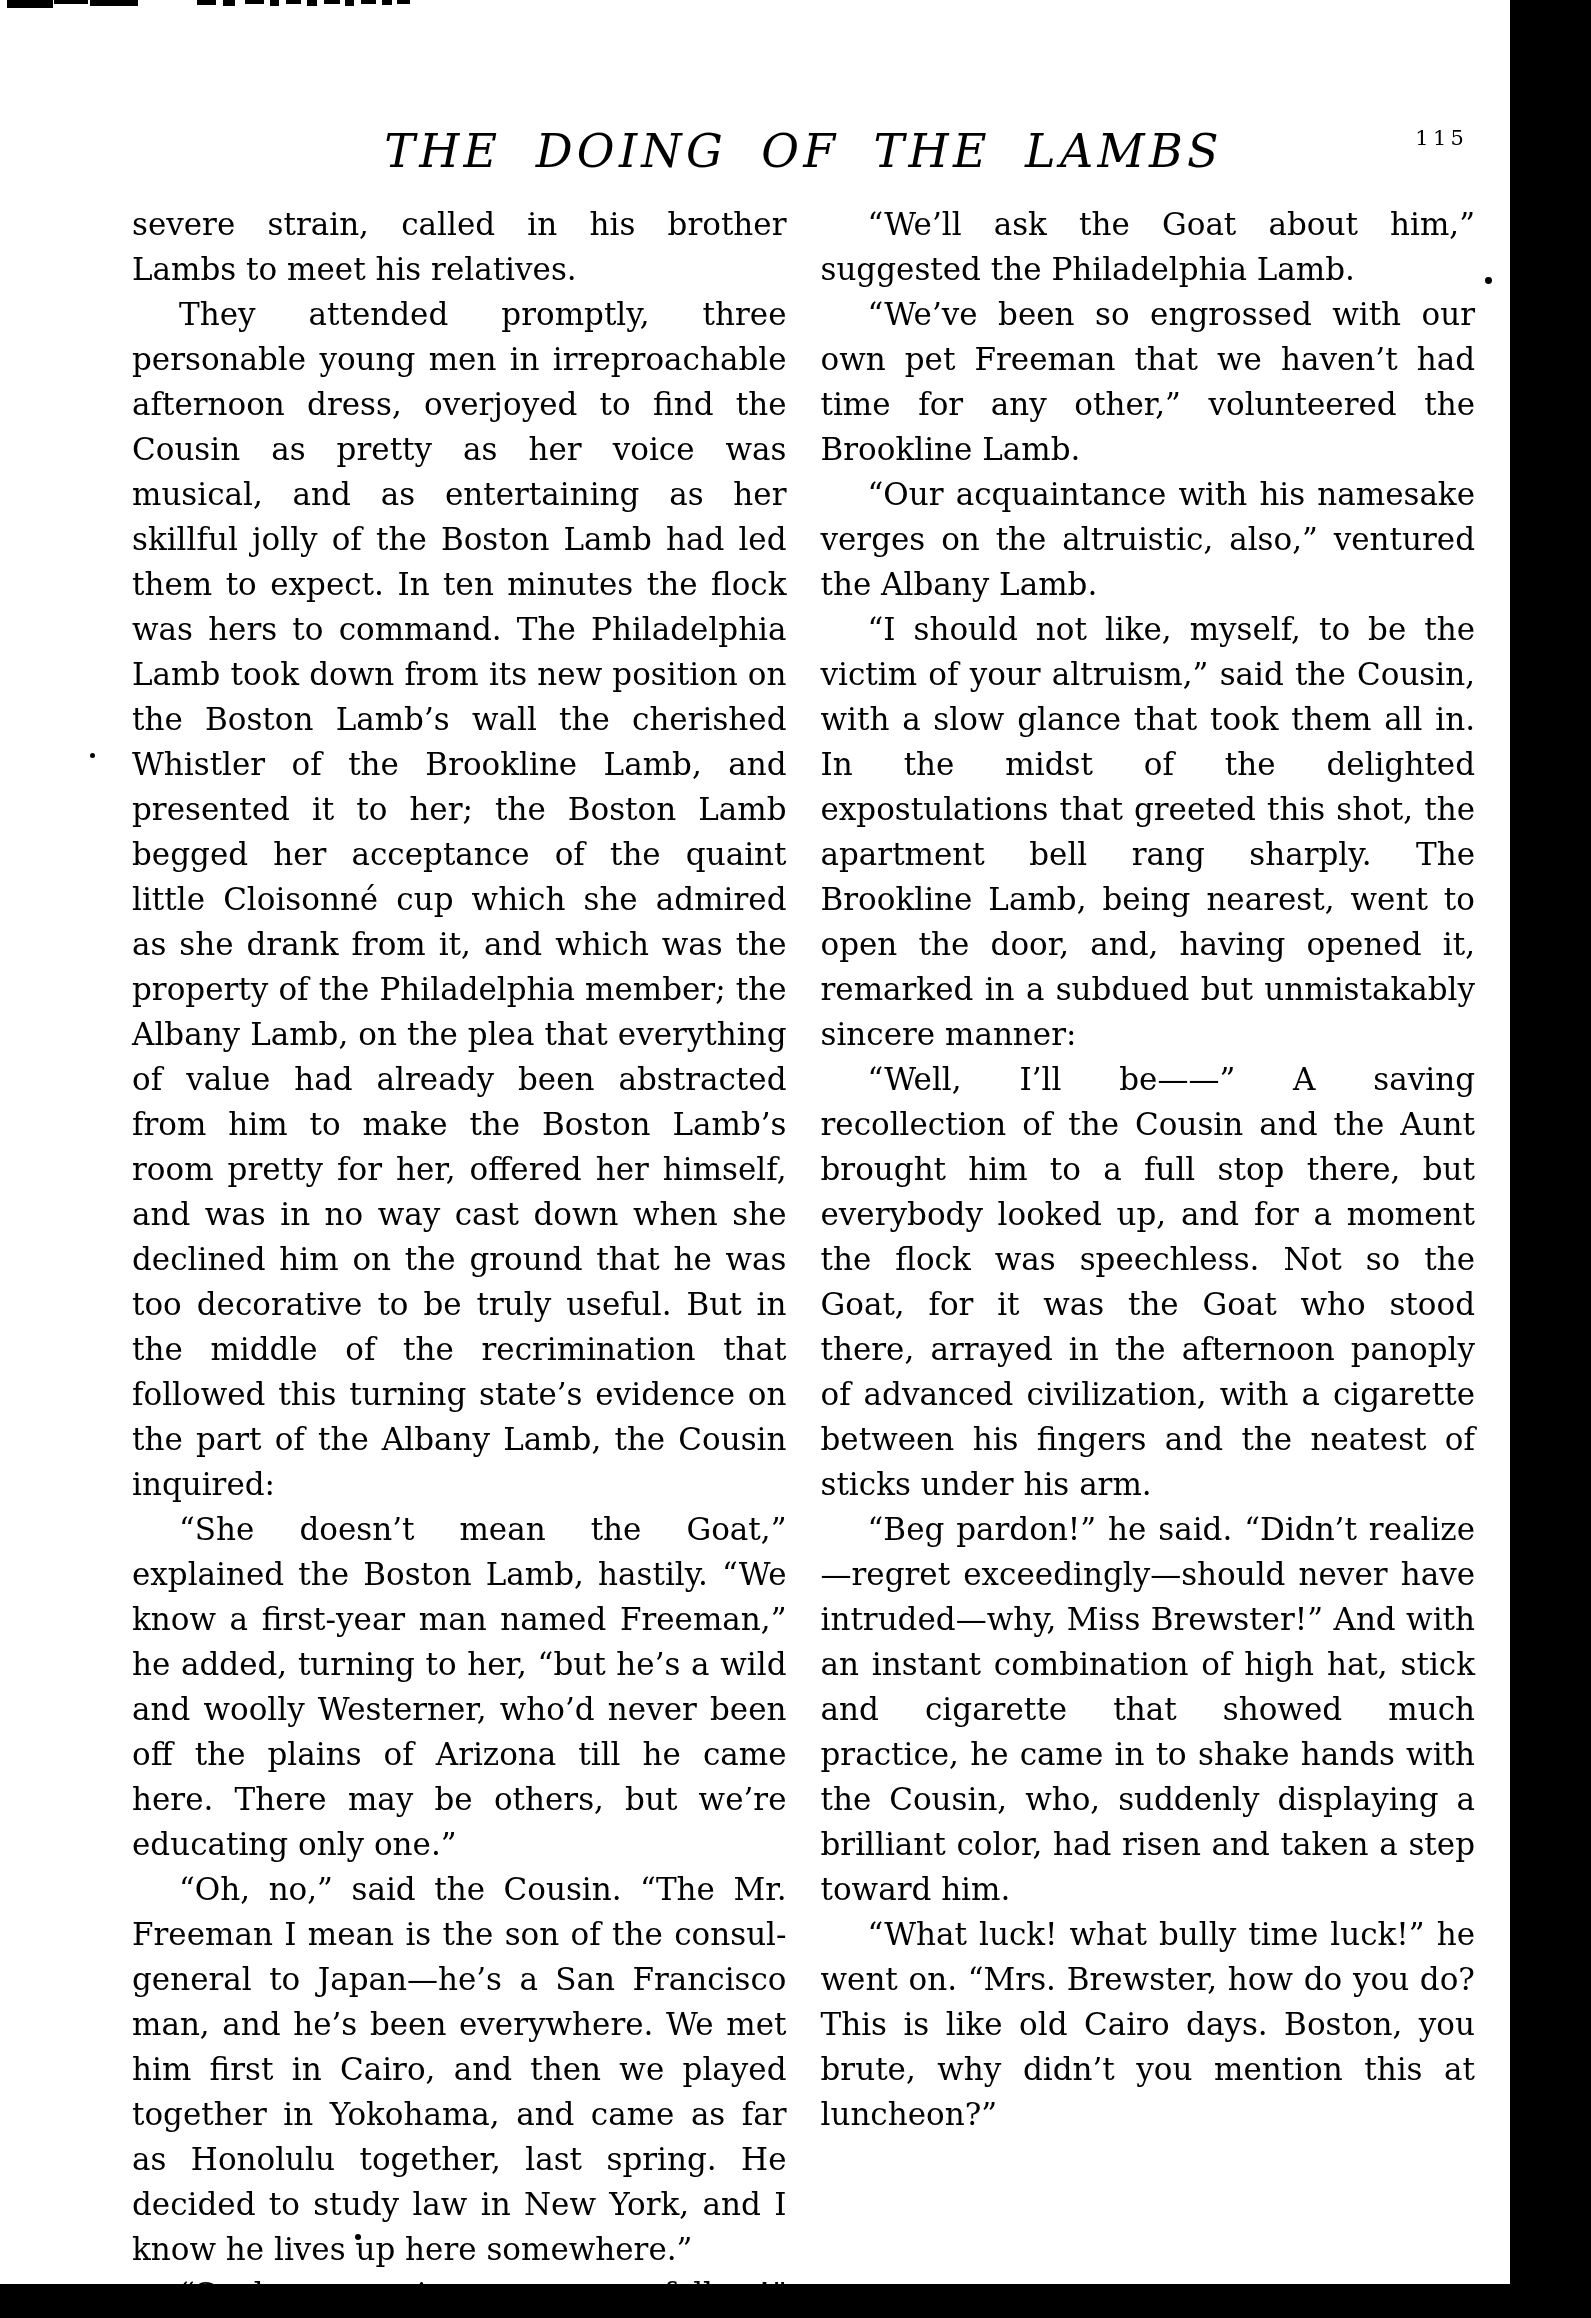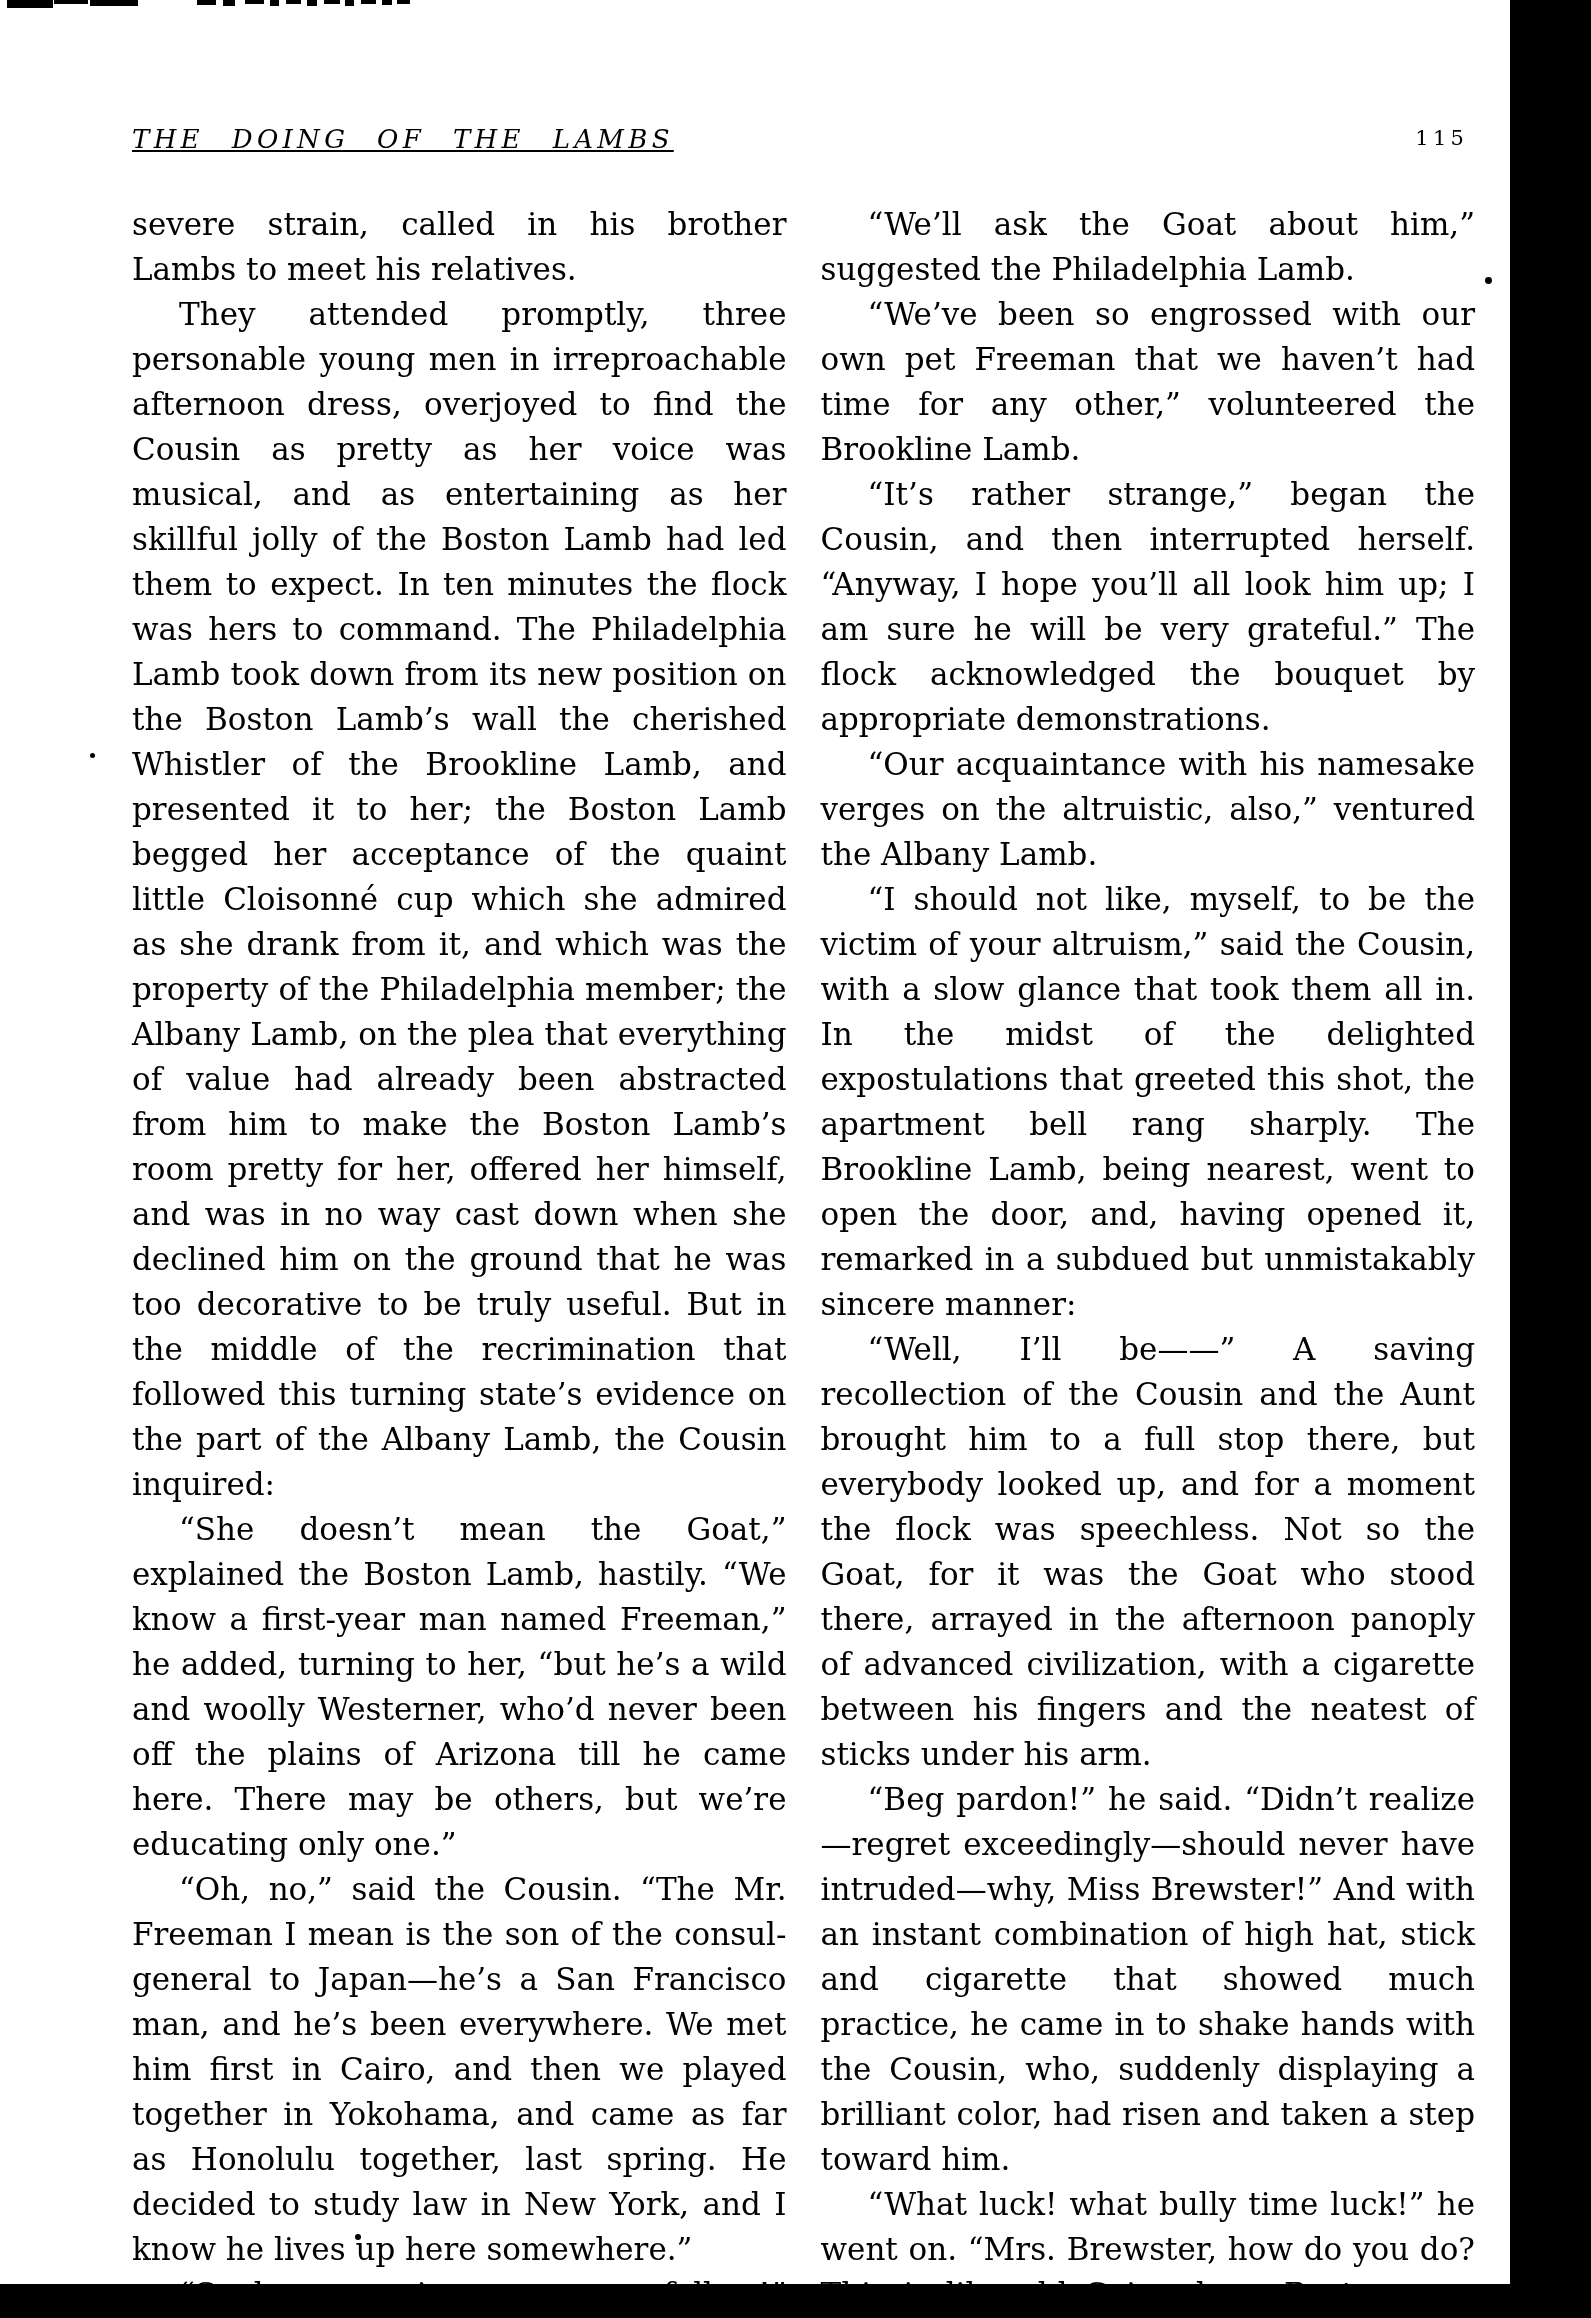--- a/index.html
+++ b/index.html
@@ -13,26 +13,26 @@
     overflow: hidden;
   }
   .header {
     position: absolute;
     top: 124px;
     left: 132px;
     width: 1343px;
     height: 51px;
   }
   .title {
+    text-align: center;
     font-style: italic;
-    font-size: 26px;
+    font-size: 46px;
     letter-spacing: 4.3px;
     word-spacing: 15.3px;
     white-space: nowrap;
-    text-decoration: underline;
   }
   .page-number {
     position: absolute;
     right: 6.8px;
     top: 2px;
     font-size: 21px;
     letter-spacing: 4.3px;
   }
   .columns {
     position: absolute;
@@ -99,21 +99,20 @@
       <p class="noindent">severe strain, called in his brother Lambs to meet his relatives.</p>
       <p>They attended promptly, three personable young men in irreproachable afternoon dress, overjoyed to find the Cousin as pretty as her voice was musical, and as entertaining as her skillful jolly of the Boston Lamb had led them to expect.  In ten minutes the flock was hers to command.  The Philadelphia Lamb took down from its new position on the Boston Lamb’s wall the cherished Whistler of the Brookline Lamb, and presented it to her; the Boston Lamb begged her acceptance of the quaint little Cloisonné cup which she admired as she drank from it, and which was the property of the Philadelphia member; the Albany Lamb, on the plea that everything of value had already been abstracted from him to make the Boston Lamb’s room pretty for her, offered her himself, and was in no way cast down when she declined him on the ground that he was too decorative to be truly useful.  But in the middle of the recrimination that followed this turning state’s evidence on the part of the Albany Lamb, the Cousin inquired:</p>
       <p>“She doesn’t mean the Goat,” explained the Boston Lamb, hastily.  “We know a first-year man named Freeman,” he added, turning to her, “but he’s a wild and woolly Westerner, who’d never been off the plains of Arizona till he came here.  There may be others, but we’re educating only one.”</p>
       <p>“Oh, no,” said the Cousin.  “The Mr. Freeman I mean is the son of the consul-general to Japan—he’s a San Francisco man, and he’s been everywhere. We met him first in Cairo, and then we played together in Yokohama, and came as far as Honolulu together, last spring. He decided to study law in New York, and I know he lives up here somewhere.”</p>
       <p>“Such a nice young fellow!” contributed the Aunt.</p>
       <p>“Don’t know him,” said the flock.</p>
     </div>
     <div class="col">
       <p>“We’ll ask the Goat about him,” suggested the Philadelphia Lamb.</p>
       <p>“We’ve been so engrossed with our own pet Freeman that we haven’t had time for any other,” volunteered the Brookline Lamb.</p>
-      <p>“It’s rather strange,” began the Cousin, and then interrupted herself. “Anyway, I hope you’ll all look him up; I am sure he will be very grateful.” The flock acknowledged the bouquet by appropriate demonstrations.</p>
       <p>“Our acquaintance with his namesake verges on the altruistic, also,” ventured the Albany Lamb.</p>
       <p>“I should not like, myself, to be the victim of your altruism,” said the Cousin, with a slow glance that took them all in.  In the midst of the delighted expostulations that greeted this shot, the apartment bell rang sharply. The Brookline Lamb, being nearest, went to open the door, and, having opened it, remarked in a subdued but unmistakably sincere manner:</p>
       <p>“Well, I’ll be——”  A saving recollection of the Cousin and the Aunt brought him to a full stop there, but everybody looked up, and for a moment the flock was speechless.  Not so the Goat, for it was the Goat who stood there, arrayed in the afternoon panoply of advanced civilization, with a cigarette between his fingers and the neatest of sticks under his arm.</p>
       <p>“Beg pardon!” he said.  “Didn’t realize—regret exceedingly—should never have intruded—why, Miss Brewster!” And with an instant combination of high hat, stick and cigarette that showed much practice, he came in to shake hands with the Cousin, who, suddenly displaying a brilliant color, had risen and taken a step toward him.</p>
       <p>“What luck! what bully time luck!” he went on.  “Mrs. Brewster, how do you do?  This is like old Cairo days. Boston, you brute, why didn’t you mention this at luncheon?”</p>
     </div>
   </div>
 
   <div class="edge-bar-right"></div>
   <div class="edge-bar-bottom"></div>

